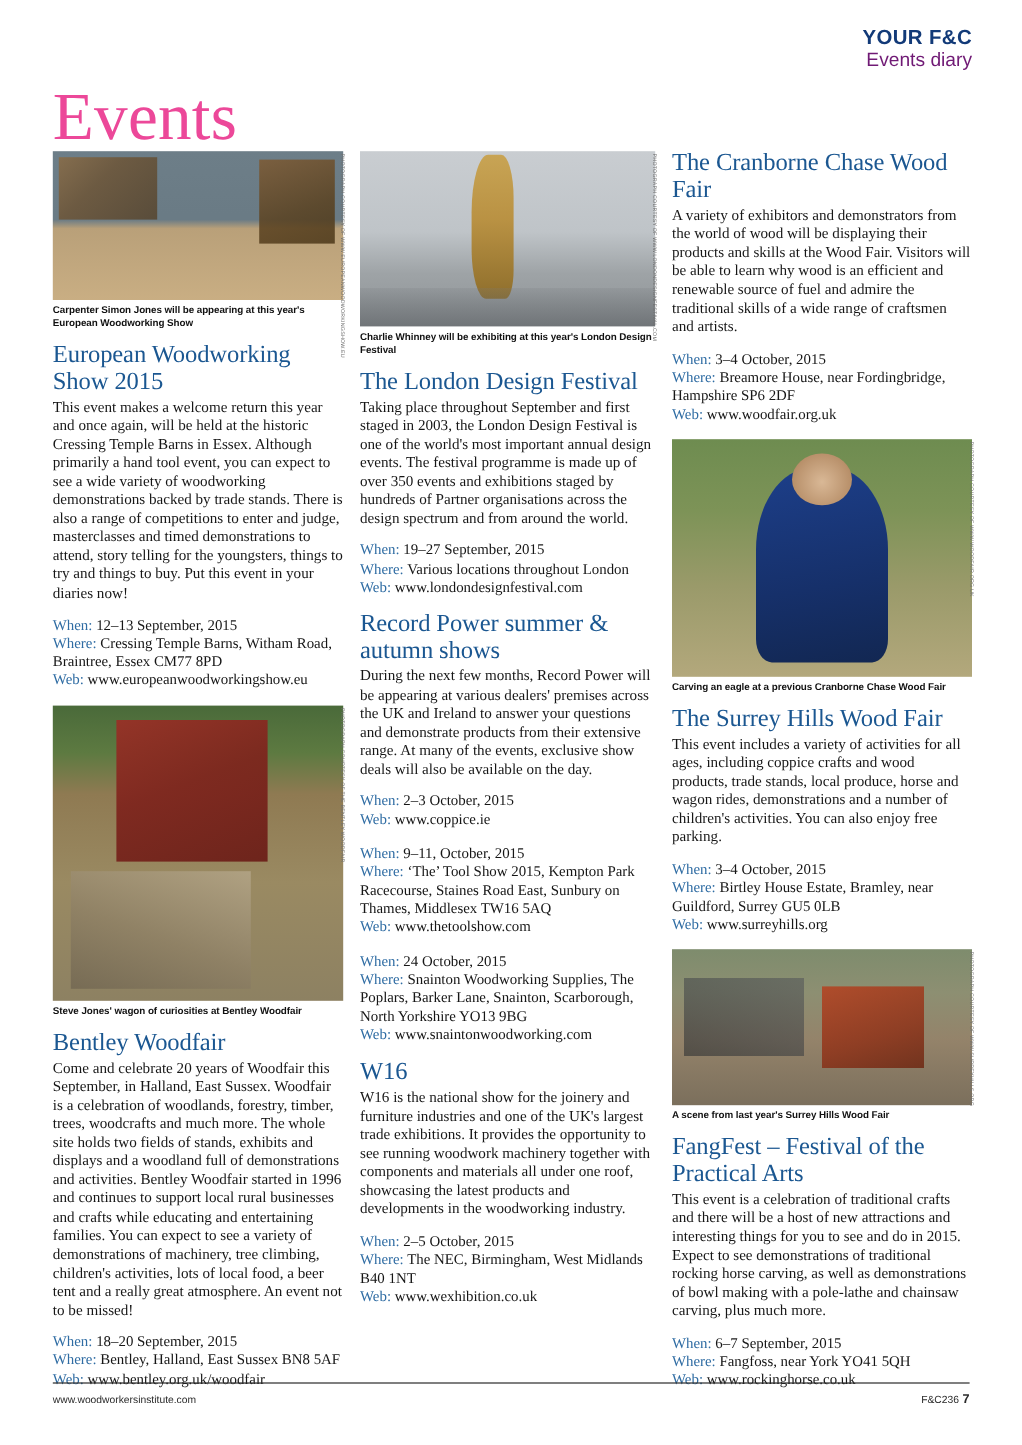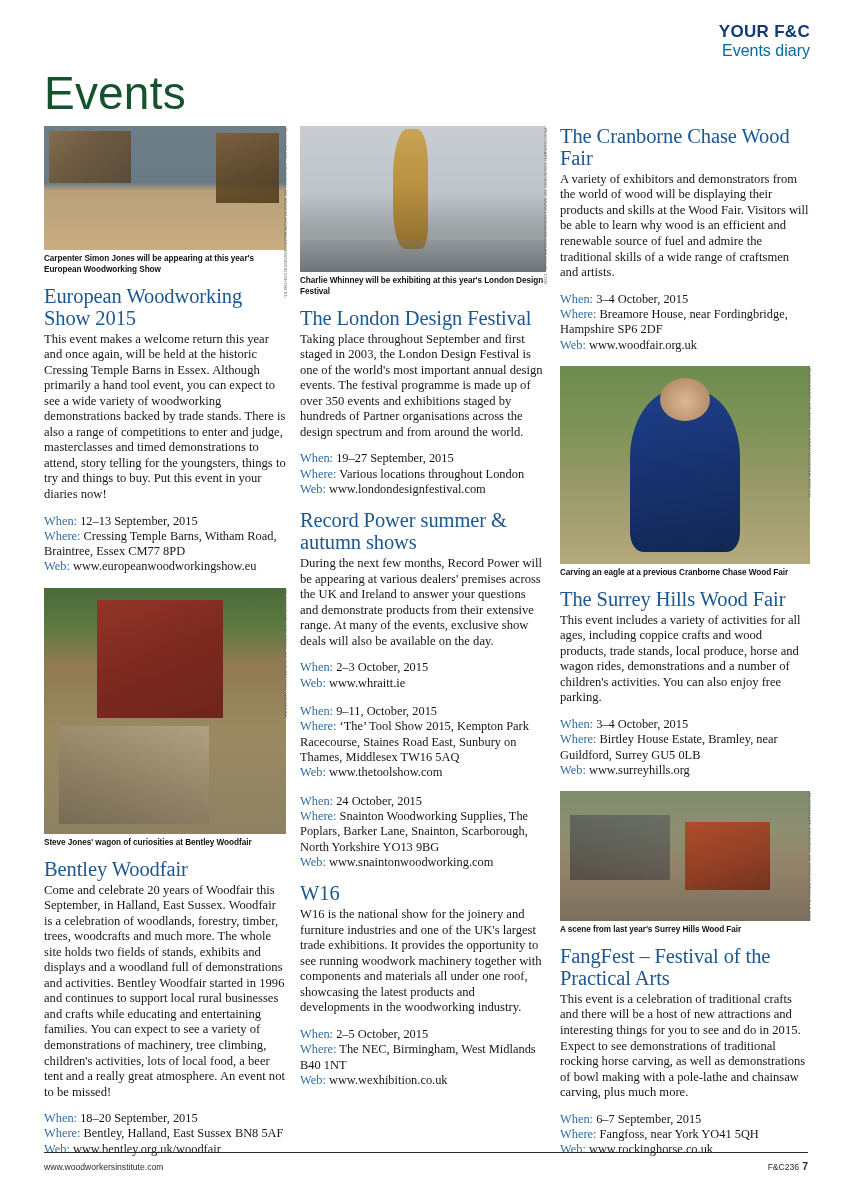--- a/index.html
+++ b/index.html
@@ -35,32 +35,32 @@
     font-family: "Liberation Sans", sans-serif;
     font-weight: bold;
     font-size: 17px;
     letter-spacing: 0.3px;
     color: #123a78;
   }
   .masthead .sub {
     font-family: "Liberation Sans", sans-serif;
     font-size: 16px;
     font-weight: normal;
-    color: #0369a1;
+    color: #701a75;
     margin-top: 1px;
   }
 
   .page-title {
     position: absolute;
     top: 70px;
     left: 44px;
-    font-size: 46px;
+    font-size: 56px;
     line-height: 1;
-    color: #14532d;
-    font-family: Liberation Sans, sans-serif;
+    color: #ec4899;
+    font-family: Liberation Serif, serif;
     letter-spacing: 0.2px;
   }
 
   
   .cols {
     position: absolute;
     top: 126px;
     left: 44px;
     width: 768px;
     display: flex;
@@ -329,21 +329,21 @@
       <div class="details">
         <div><span class="lbl">When:</span> <span>19–27 September, 2015</span></div>
         <div><span class="lbl">Where:</span> <span>Various locations throughout London</span></div>
         <div><span class="lbl">Web:</span> <span>www.londondesignfestival.com</span></div>
       </div>
 
       <h2 class="head">Record Power summer &amp; autumn shows</h2>
       <p class="body">During the next few months, Record Power will be appearing at various dealers' premises across the UK and Ireland to answer your questions and demonstrate products from their extensive range. At many of the events, exclusive show deals will also be available on the day.</p>
       <div class="details">
         <div><span class="lbl">When:</span> <span>2–3 October, 2015</span></div>
-        <div><span class="lbl">Web:</span> <span>www.whraitt.ie</span></div>
+        <div><span class="lbl">Web:</span> <span>www.coppice.ie</span></div>
       </div>
       <div class="details">
         <div><span class="lbl">When:</span> <span>9–11, October, 2015</span></div>
         <div><span class="lbl">Where:</span> <span>‘The’ Tool Show 2015, Kempton Park Racecourse, Staines Road East, Sunbury on Thames, Middlesex TW16 5AQ</span></div>
         <div><span class="lbl">Web:</span> <span>www.thetoolshow.com</span></div>
       </div>
       <div class="details">
         <div><span class="lbl">When:</span> <span>24 October, 2015</span></div>
         <div><span class="lbl">Where:</span> <span>Snainton Woodworking Supplies, The Poplars, Barker Lane, Snainton, Scarborough, North Yorkshire YO13 9BG</span></div>
         <div><span class="lbl">Web:</span> <span>www.snaintonwoodworking.com</span></div>

